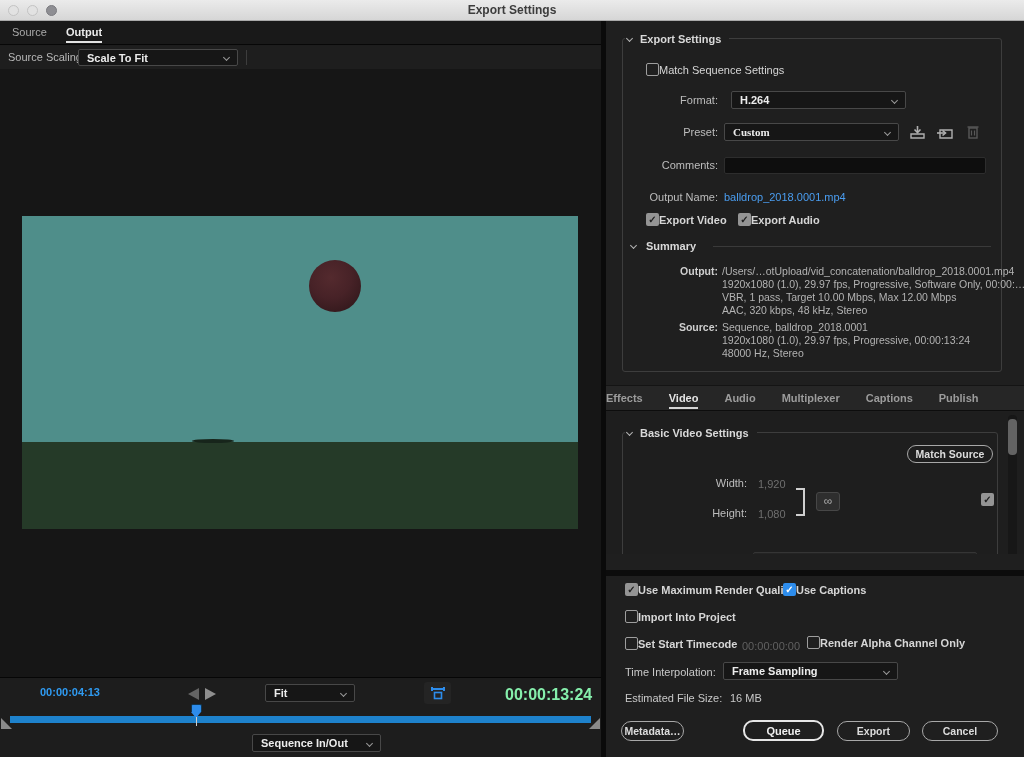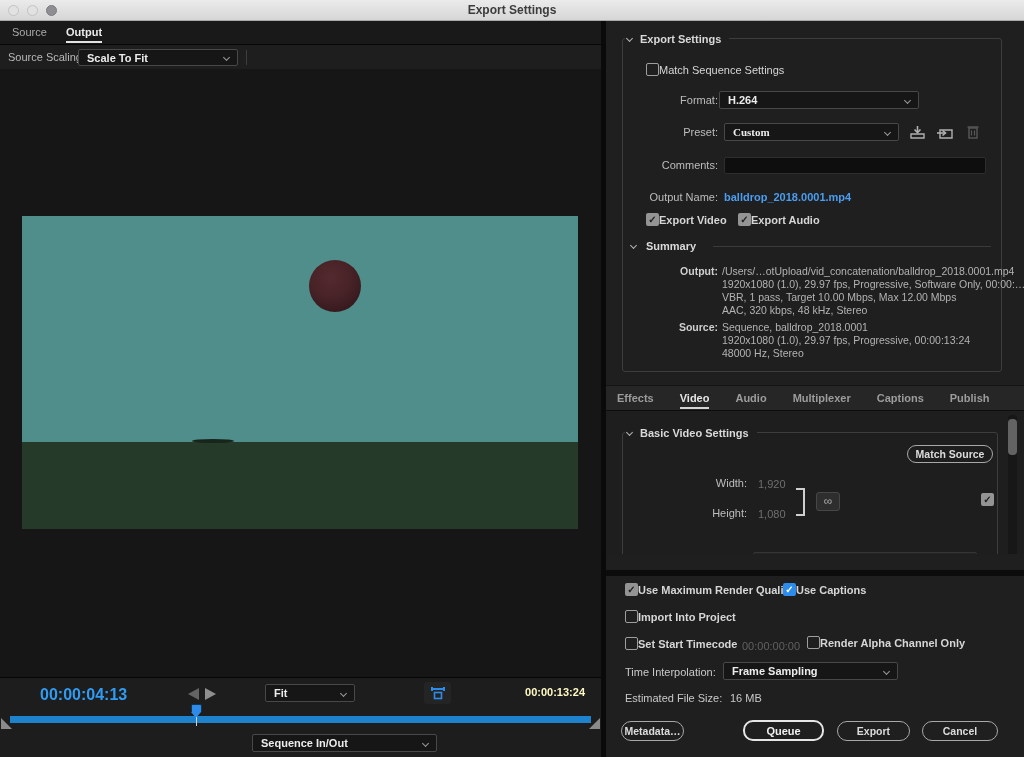--- a/index.html
+++ b/index.html
@@ -44,22 +44,22 @@
   .preview-area { position:absolute; left:0; top:48px; width:601px; height:608px; background:#161616; }
   .video-frame { position:absolute; left:22px; top:147px; width:556px; height:313px; overflow:hidden; }
   .sky { position:absolute; left:0; top:0; width:556px; height:226px; background:#4f8e8a; }
   .ground { position:absolute; left:0; top:226px; width:556px; height:87px; background:#253a28; }
   .horizon-dash { position:absolute; left:170px; top:223px; width:42px; height:4px; background:#17251b; border-radius:50%; }
   .ball { position:absolute; left:287px; top:44px; width:52px; height:52px; border-radius:50%;
           background:radial-gradient(circle at 42% 34%, #542a2e 0%, #472227 45%, #2a1417 100%); }
 
   
   .transport { position:absolute; left:0; top:656px; width:601px; height:80px; background:#1d1d1d; border-top:1px solid #060606; }
-  .tc-left { position:absolute; left:40px; top:8px; font-size:16px; font-weight:700; color:#2f9bf2; }
-  .tc-right { position:absolute; left:505px; top:8px; width:80px; text-align:right; font-size:11px; font-weight:700; color:#fef9c3; }
+  .tc-left { position:absolute; left:40px; top:8px; font-size:11px; font-weight:700; color:#2f9bf2; }
+  .tc-right { position:absolute; left:505px; top:8px; width:80px; text-align:right; font-size:16px; font-weight:700; color:#86efac; }
   .tri-in  { position:absolute; left:188px; top:10px; width:0; height:0;
              border-top:6px solid transparent; border-bottom:6px solid transparent; border-right:11px solid #646464; }
   .tri-out { position:absolute; left:205px; top:10px; width:0; height:0;
              border-top:6px solid transparent; border-bottom:6px solid transparent; border-left:11px solid #8f8f8f; }
   .crop-btn { position:absolute; left:424px; top:4px; width:27px; height:22px; background:#242424; border-radius:3px;
               display:flex; align-items:center; justify-content:center; }
   .timeline-bar { position:absolute; left:10px; top:38px; width:581px; height:7px; background:#1e82cc; }
   .handle-l { position:absolute; left:1px; top:40px; width:0; height:0;
               border-bottom:11px solid #8a8a8a; border-right:11px solid transparent; }
   .handle-r { position:absolute; left:589px; top:40px; width:0; height:0;
@@ -83,30 +83,30 @@
   .cb { position:absolute; display:flex; align-items:center; color:#d6d6d6; }
   .cb .box { width:13px; height:13px; border-radius:2px; flex:0 0 auto;
              display:flex; align-items:center; justify-content:center; font-size:10px; font-weight:700; }
   .box.unchecked { border:1px solid #9e9e9e; background:transparent; }
   .box.grey { background:#949494; color:#1d1d1d; }
   .box.blue { background:#2d8ceb; color:#ffffff; }
 
   .field-label { position:absolute; text-align:right; color:#bdbdbd; line-height:18px; }
   .text-input { position:absolute; background:#0e0e0e; border:1px solid #2d2d2d; border-radius:2px;
                 color:#dcdcdc; padding:0 4px; font-family:"Liberation Sans",sans-serif; font-size:11px; }
-  .link { color:#4a9df0; font-weight:700; cursor:pointer; }
+  .link { color:#4a9df0; font-weight:400; cursor:pointer; }
 
   .summary-lbl { position:absolute; text-align:right; font-weight:700; color:#cfcfcf; font-size:10.5px; }
   .summary-lines { position:absolute; color:#b3b3b3; font-size:10.5px; line-height:13px; white-space:nowrap; }
   .hline { position:absolute; height:1px; background:#3a3a3a; }
 
   
   .rtabs { position:absolute; left:0; top:364px; width:418px; height:26px; background:#262626;
            border-top:1px solid #141414; border-bottom:1px solid #0d0d0d;
-           display:flex; align-items:center; gap:26px; padding-left:11px; }
+           display:flex; align-items:center; gap:26px; padding-left:0; }
   .rtab { color:#9c9c9c; font-weight:700; cursor:default; }
   .rtab.active { color:#e4e4e4; border-bottom:2px solid #d4d4d4; padding-bottom:3px; margin-bottom:-5px; }
 
   .video-scroll { position:absolute; left:0; top:391px; width:418px; height:142px; background:#1e1e1e; overflow:hidden; }
   .pill-btn { position:absolute; border:1px solid #a8a8a8; border-radius:10px; background:transparent;
               color:#dcdcdc; font-weight:700; font-size:10.5px; text-align:center;
               font-family:"Liberation Sans",sans-serif; cursor:pointer; }
   .dimval { position:absolute; color:#6f6f6f; }
   .bracket { position:absolute; width:9px; height:28px; border-top:2px solid #cfcfcf;
              border-right:2px solid #cfcfcf; border-bottom:2px solid #cfcfcf; }
@@ -181,21 +181,21 @@
       <div class="timeline-bar"></div>
       <span class="handle-l"></span>
       <span class="handle-r"></span>
       <div class="playhead">
         <div class="flag"></div>
         <div class="tip"></div>
         <div class="stem"></div>
       </div>
 
       <span class="sr-label">Source Range:</span>
-      <div class="dd" style="left:252px; top:56px; width:185px; height:18px;">
+      <div class="dd" style="left:252px; top:56px; width:129px; height:18px;">
         <span class="val" style="line-height:17px;">Sequence In/Out</span>
         <span class="chev" style="top:6px;"></span>
       </div>
     </div>
   </div>
 
   <div class="v-divider"></div>
 
   <div class="right-panel">
 
@@ -204,21 +204,21 @@
         <span class="twirl icon-btn"></span>
         <span class="htxt">Export Settings</span>
       </div>
 
       <div class="cb" style="left:23px; top:24px;">
         <span class="box unchecked"></span>
         <span>Match Sequence Settings</span>
       </div>
 
       <div class="field-label" style="left:0; top:52px; width:95px;">Format:</div>
-      <div class="dd" style="left:96px; top:52px; width:200px; height:18px;">
+      <div class="dd" style="left:108px; top:52px; width:175px; height:18px;">
         <span class="val" style="line-height:17px;">H.264</span>
         <span class="chev" style="top:6px;"></span>
       </div>
 
       <div class="field-label" style="left:0; top:84px; width:95px;">Preset:</div>
       <div class="dd" style="left:101px; top:84px; width:175px; height:18px;">
         <span class="val" style="line-height:17px;font-family:Liberation Serif, serif;">Custom</span>
         <span class="chev" style="top:6px;"></span>
       </div>
       <span class="icon-btn" style="position:absolute; left:286px; top:86px;">

